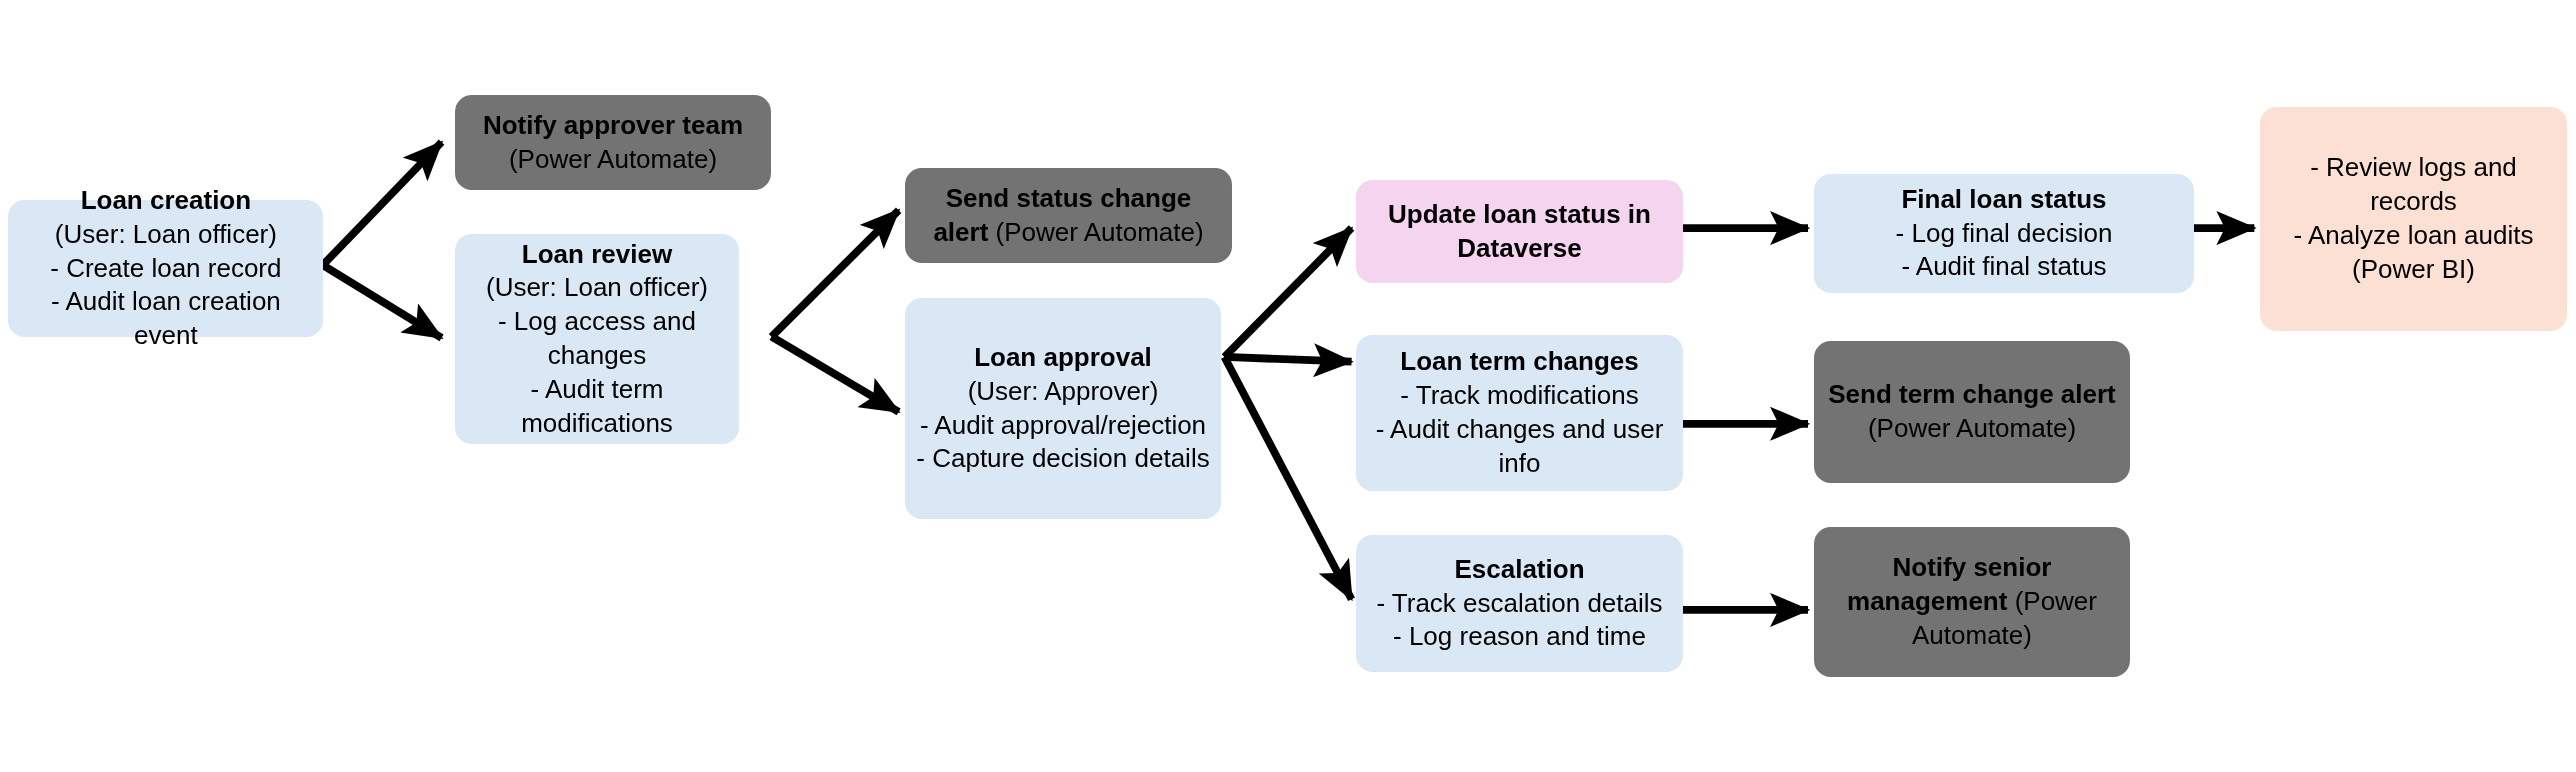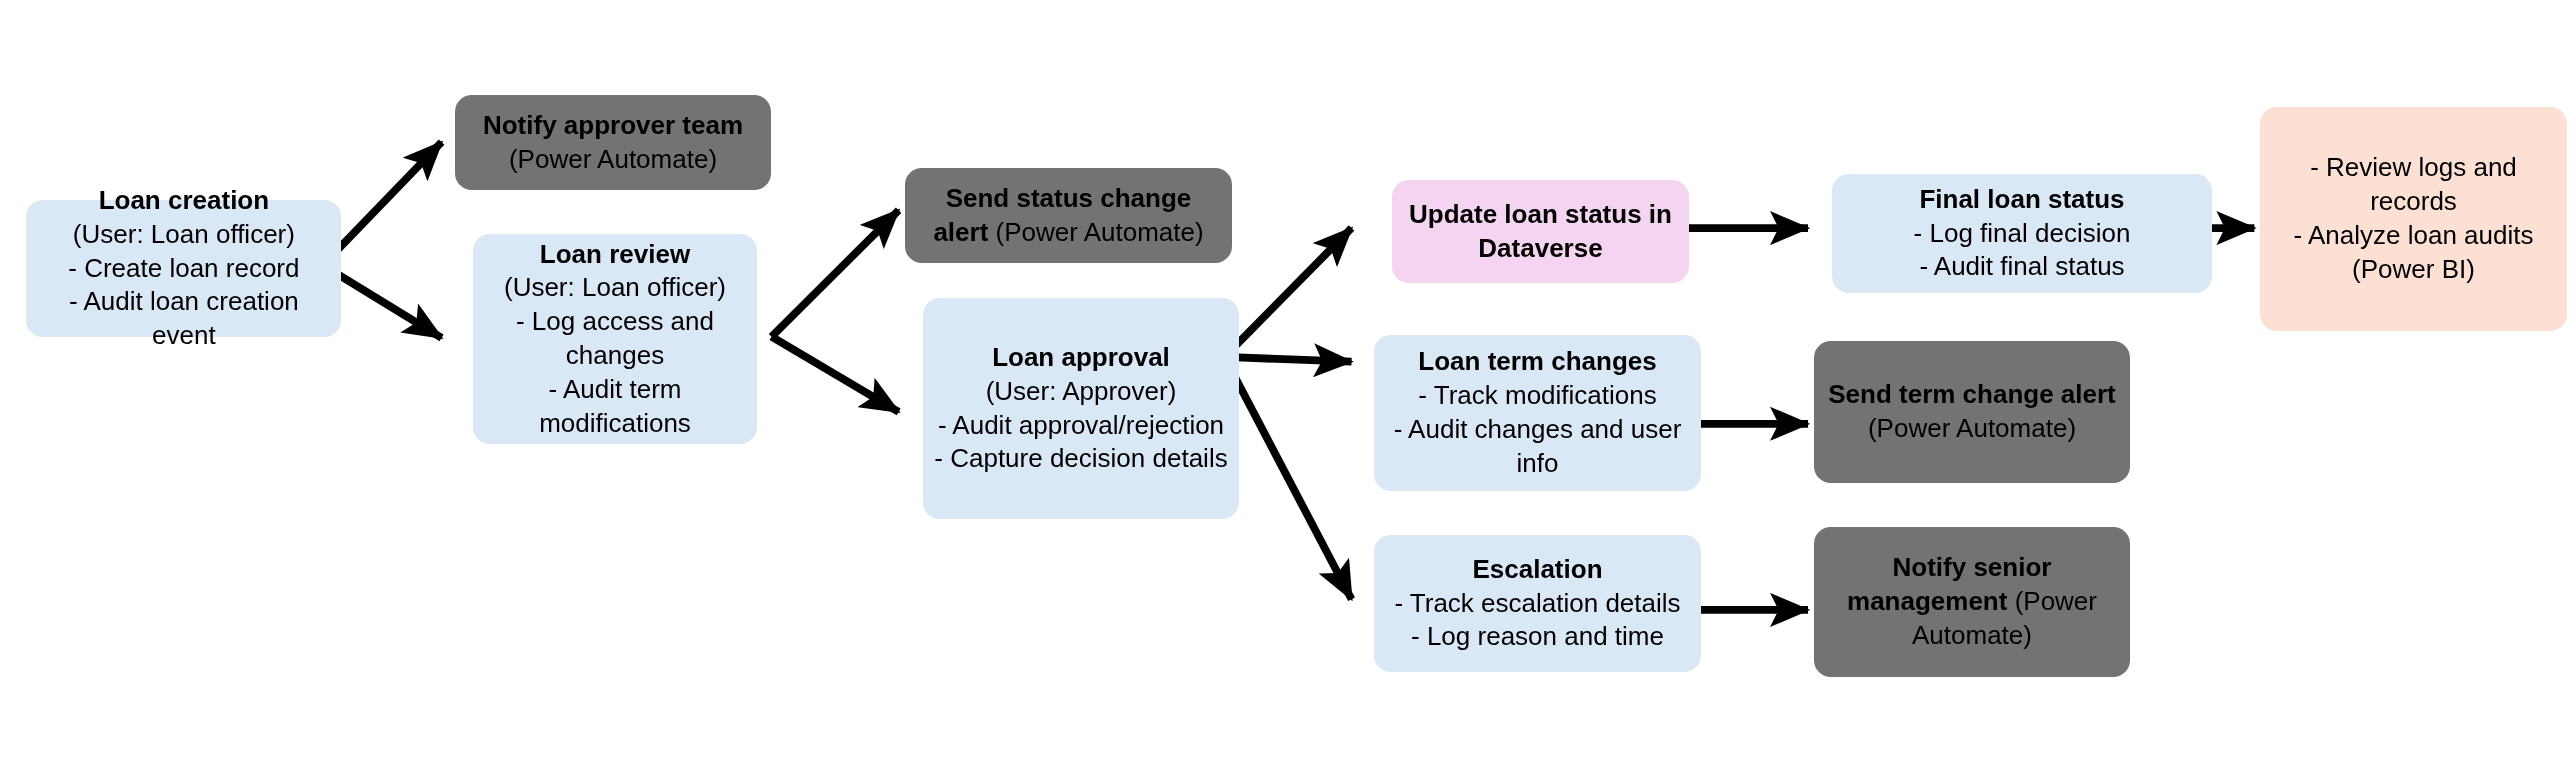--- a/index.html
+++ b/index.html
@@ -45,21 +45,21 @@
   }
   .node .ln {
     font-weight: normal;
   }
   .node .mix {
     font-weight: normal;
   }
   .node .mix b {
     font-weight: bold;
   }
-  .fill-blue   { background: #dae7f5; margin-left: 18px; }
+  .fill-blue   { background: #dae7f5; }
   .fill-green  { background: #737373; }
   .fill-pink   { background: #f4d4ee; }
   .fill-peach  { background: #fce0d4; }
 </style>
 </head>
 <body>
 
 <div id="canvas">
 
   <svg id="connectors" viewBox="0 0 4317 1295" width="2576" height="773" xmlns="http://www.w3.org/2000/svg">
@@ -130,21 +130,21 @@
     <div class="mix"><b>Send status change alert</b><span> (Power Automate)</span></div>
   </div>
 
   <div class="node fill-blue" style="left:905px; top:298px; width:316px; height:221px;">
     <div class="ttl">Loan approval</div>
     <div class="ln">(User: Approver)</div>
     <div class="ln">- Audit approval/rejection</div>
     <div class="ln">- Capture decision details</div>
   </div>
 
-  <div class="node fill-pink" style="left:1356px; top:180px; width:297px; height:103px;margin-left:36px;">
+  <div class="node fill-pink" style="left:1356px; top:180px; width:327px; height:103px;">
     <div class="ttl">Update loan status in Dataverse</div>
   </div>
 
   <div class="node fill-blue" style="left:1356px; top:335px; width:327px; height:156px;">
     <div class="ttl">Loan term changes</div>
     <div class="ln">- Track modifications</div>
     <div class="ln">- Audit changes and user info</div>
   </div>
 
   <div class="node fill-blue" style="left:1356px; top:535px; width:327px; height:137px;">

